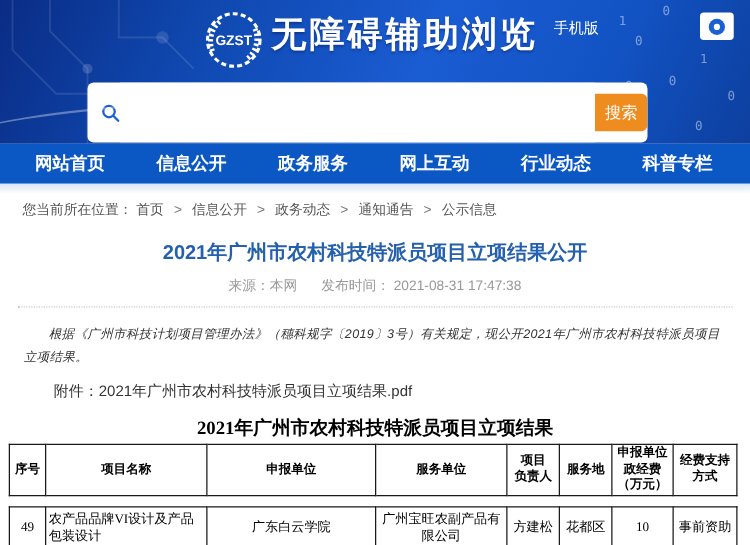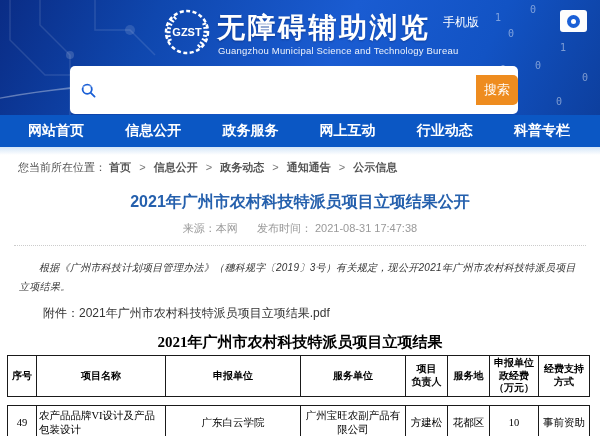--- a/index.html
+++ b/index.html
@@ -47,21 +47,21 @@
     font-size: 13px; cursor: pointer; border-radius: 0 5px 5px 0; }
 
   
   .nav { width: 600px; height: 32px; background: #0b57c4; display: flex; align-items: center;
     justify-content: space-between; padding: 0 30px 0 28px; text-align: right; }
   .nav span { color: #fff; font-size: 14px; font-weight: bold; cursor: pointer; }
   .nav-strip { width: 600px; height: 8px; background: linear-gradient(#d4e5f7, #ffffff); }
 
   
   .breadcrumb { padding: 5px 18px 2px; font-size: 11px; color: #555; }
-  .breadcrumb a { color: #555; text-decoration: none; cursor: pointer; font-weight: bold; }
+  .breadcrumb a { color: #555; text-decoration: none; cursor: pointer; }
   .breadcrumb .sep { margin: 0 5px; color: #777; }
 
   
   .art-title { margin-top: 15px; text-align: center; color: #2560ad; font-size: 16px; font-weight: bold; }
   .art-meta { margin-top: 8px; text-align: center; color: #999; font-size: 11px; }
   .art-meta .gap { display: inline-block; width: 16px; }
   .dotted { margin: 9px 14px 0; border-top: 1px dotted #ccc; height: 0; }
   .art-body { margin: 13px 19px 0; font-size: 10px; color: #333; line-height: 1.85;
     text-indent: 2em; letter-spacing: 0.3px; font-style: italic; }
   .art-attach { margin: 9px 19px 0; font-size: 12px; color: #333; text-indent: 2em; }
@@ -108,21 +108,20 @@
   </div>
 
   <svg class="logo" viewBox="0 0 50 50">
     <circle cx="25" cy="25" r="21" fill="none" stroke="#fff" stroke-width="2.5" stroke-dasharray="4 2.5"></circle>
     <path d="M8 34 A21 21 0 0 1 14 10" fill="none" stroke="#fff" stroke-width="4" stroke-dasharray="2 2"></path>
     <path d="M42 16 A21 21 0 0 1 36 40" fill="none" stroke="#fff" stroke-width="4" stroke-dasharray="2 2"></path>
     <text x="25" y="29" text-anchor="middle" fill="#fff" font-size="11" font-weight="bold" font-family="Liberation Sans, sans-serif">GZST</text>
   </svg>
 
   <div class="site-title">无障碍辅助浏览</div>
-  <div class="site-subtitle">Guangzhou Municipal Science and Technology Bureau</div>
 
   <span class="mobile-link">手机版</span>
 
   <button class="access-btn">
     <span class="access-icon">
         <i></i>
       </span>
   </button>
 
   <div class="searchbar">

